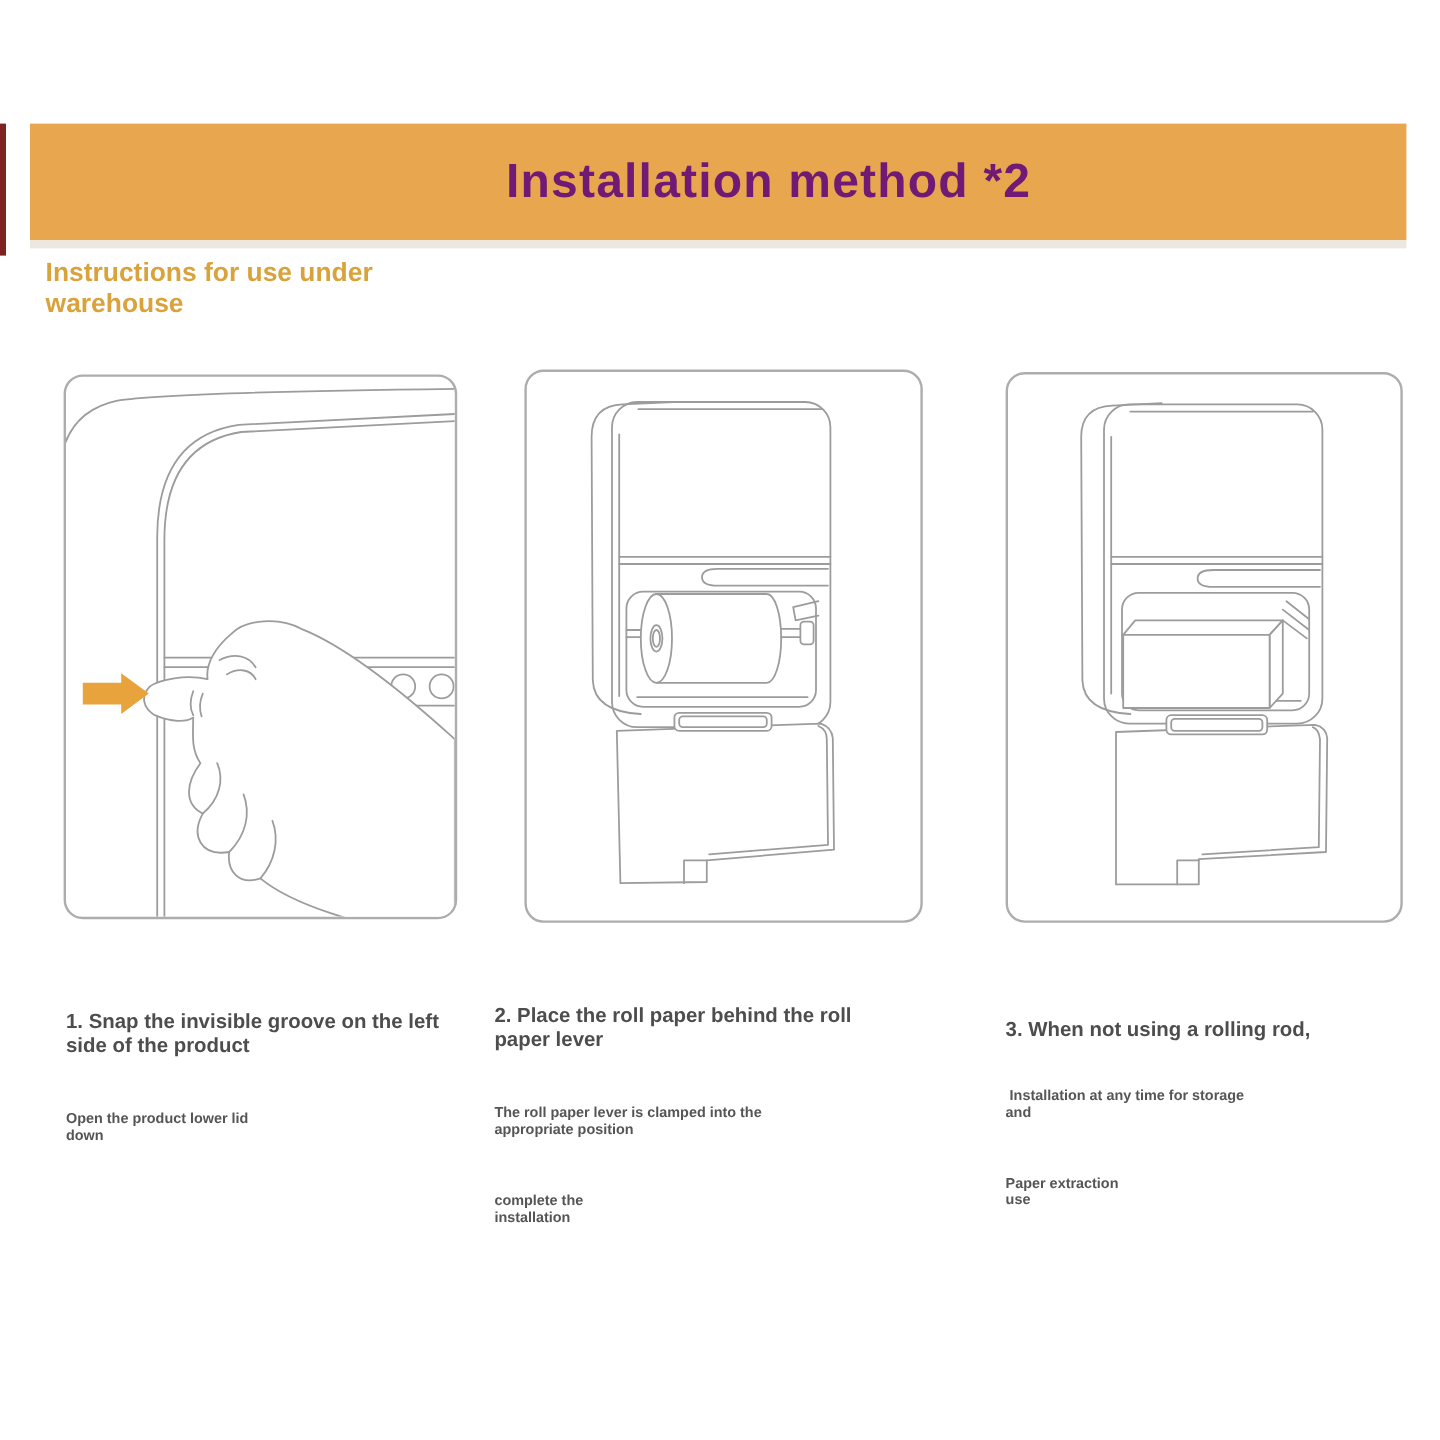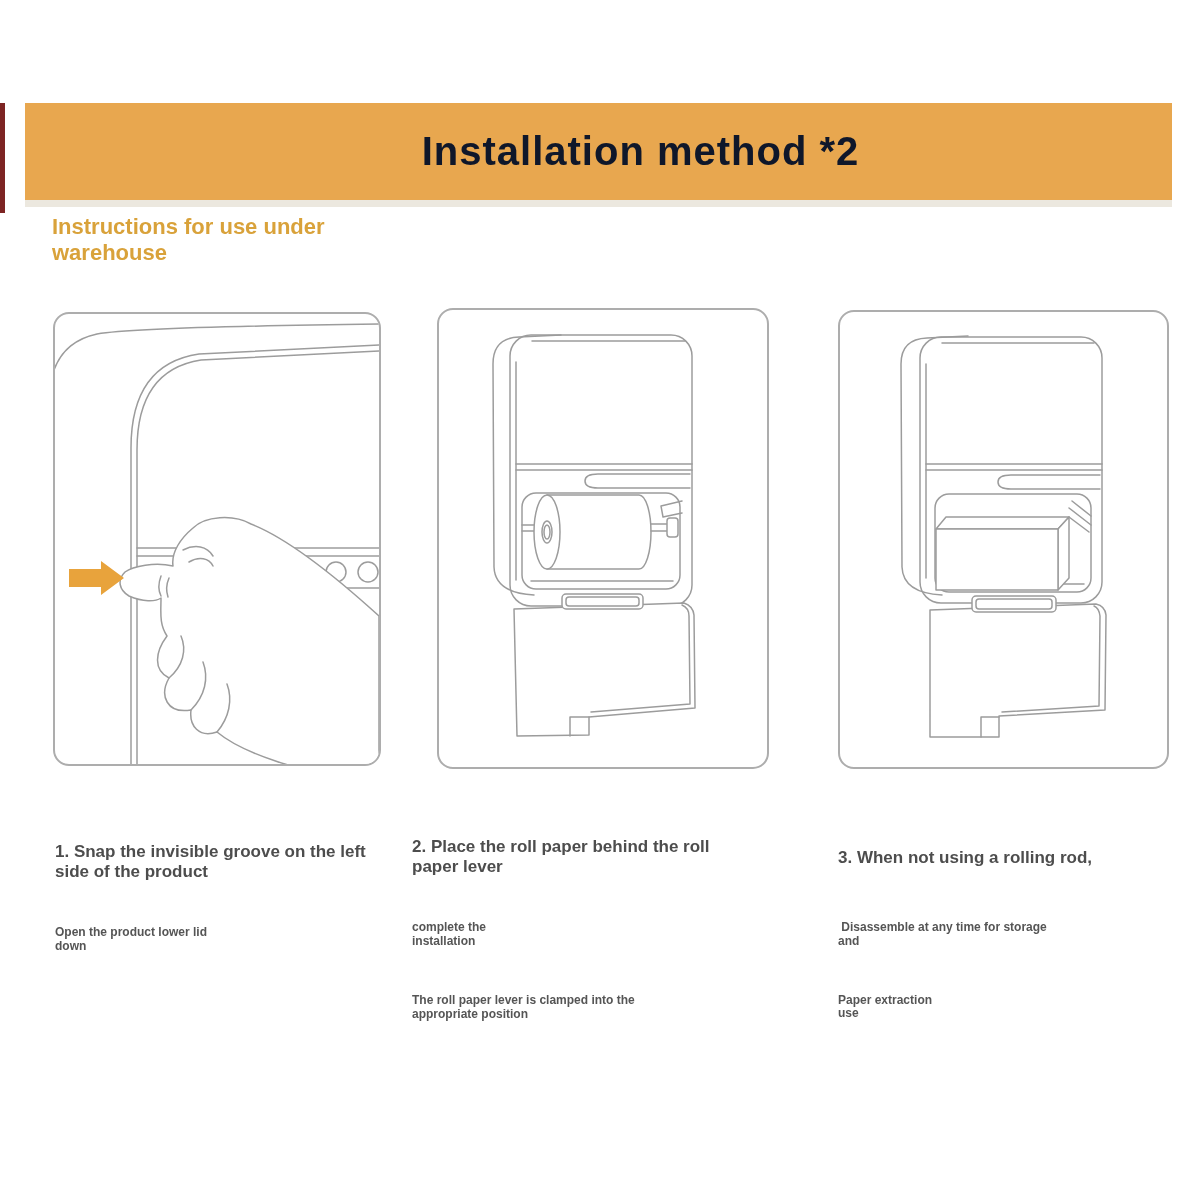--- a/index.html
+++ b/index.html
@@ -1,36 +1,36 @@
 <!DOCTYPE html>
 <html><head>
 <meta charset="utf-8">
 <style>
   html,body{margin:0;padding:0;background:#fff;}
   .stage{position:relative;width:1200px;height:1200px;background:#ffffff;overflow:hidden;
          font-family:"Liberation Sans", sans-serif;}
   .banner{position:absolute;left:25px;top:103px;width:1147px;height:97px;background:#E8A74F;
           display:flex;align-items:center;justify-content:center;}
-  .banner-title{color:#0f172a;font-size:40px;font-weight:bold;letter-spacing:1px;
+  .banner-title{color:#701a75;font-size:40px;font-weight:bold;letter-spacing:1px;
                 transform:translateX(42px);white-space:pre;}
   .banner-shadow{position:absolute;left:25px;top:200px;width:1147px;height:7px;background:#ECE8DF;}
   .left-strip{position:absolute;left:0;top:103px;width:5px;height:110px;background:#7D2423;}
-  .subtitle{position:absolute;left:52px;top:214px;width:360px;color:#D9A23A;font-size:22px;
+  .subtitle{position:absolute;left:38px;top:214px;width:360px;color:#D9A23A;font-size:22px;
             font-weight:bold;line-height:1.18;white-space:pre;}
   .panel{position:absolute;border:2px solid #ADADAD;border-radius:16px;background:#fff;overflow:hidden;}
   .panel svg{position:absolute;left:0;top:0;width:100%;height:100%;}
   .p1{left:53px;top:312px;width:324px;height:450px;}
   .p2{left:437px;top:308px;width:328px;height:457px;}
   .p3{left:838px;top:310px;width:327px;height:455px;}
   .caption{position:absolute;white-space:pre;font-weight:bold;}
   .c1{left:55px;top:806px;width:380px;}
   .c2{left:412px;top:801px;width:380px;}
   .c3{left:838px;top:812px;width:360px;}
   .cap-heading{font-size:17px;line-height:1.16;color:#4D4D4D;margin:0 0 9px 0;}
-  .c3 .cap-heading{margin-bottom:17px;}
+  .c3 .cap-heading{margin-bottom:3px;}
   .cap-body{font-size:12px;line-height:1.16;color:#555555;margin:0 0 9px 0;}
   .art{stroke:#9C9C9C;stroke-width:1.5;fill:none;stroke-linecap:round;stroke-linejoin:round;}
   .artw{stroke:#9C9C9C;stroke-width:1.5;fill:#ffffff;stroke-linecap:round;stroke-linejoin:round;}
   .arrow{fill:#E8A33C;stroke:none;}
 </style>
 </head>
 <body>
 
 <div class="stage">
 
@@ -134,27 +134,27 @@
   <div class="caption c1">
     <p class="cap-heading">1. Snap the invisible groove on the left
 side of the product</p>
     <p class="cap-body">Open the product lower lid
 down</p>
   </div>
 
   <div class="caption c2">
     <p class="cap-heading">2. Place the roll paper behind the roll
 paper lever</p>
+    <p class="cap-body">The roll paper lever is clamped into the
+appropriate position</p>
     <p class="cap-body">complete the
 installation</p>
-    <p class="cap-body">The roll paper lever is clamped into the
-appropriate position</p>
   </div>
 
   <div class="caption c3">
     <p class="cap-heading">3. When not using a rolling rod,</p>
-    <p class="cap-body"> Disassemble at any time for storage
+    <p class="cap-body"> Installation at any time for storage
 and</p>
     <p class="cap-body">Paper extraction
 use</p>
   </div>
 
 </div>
 
 </body></html>

